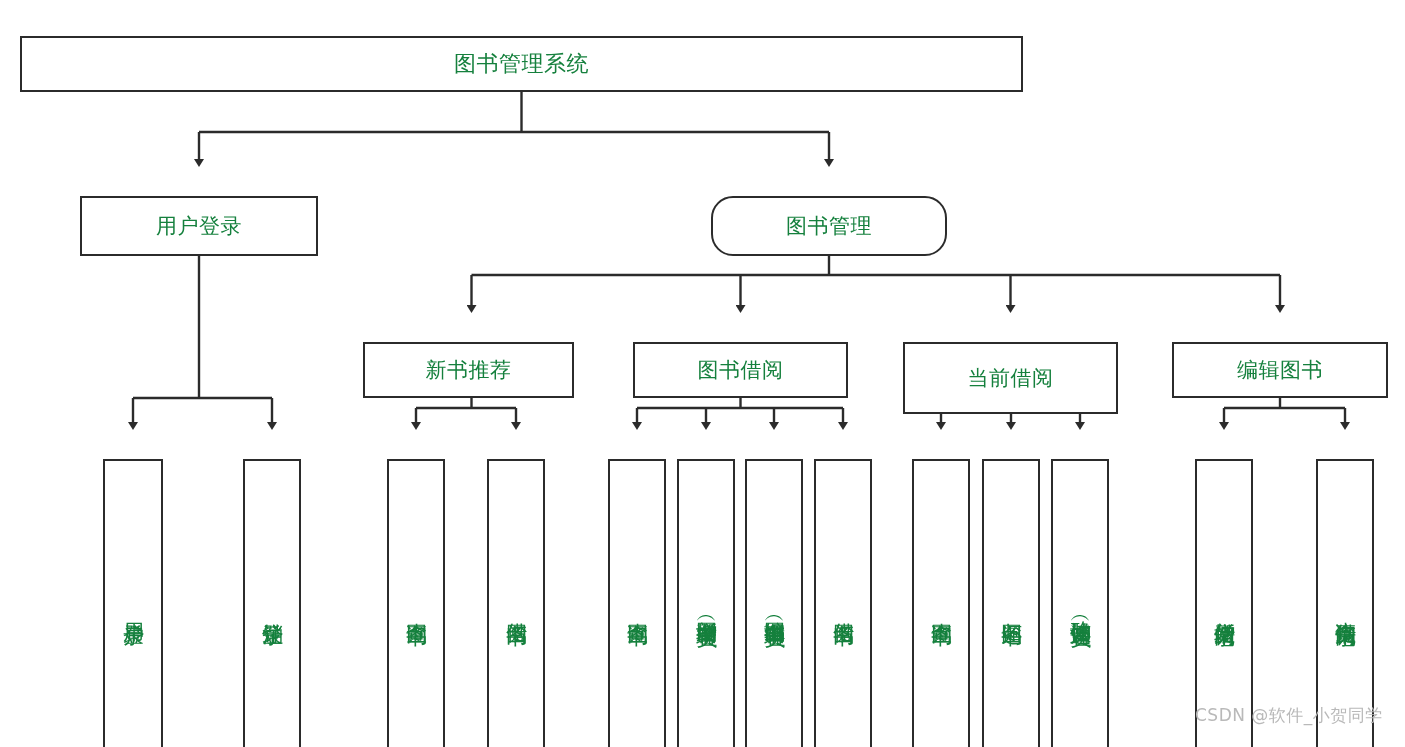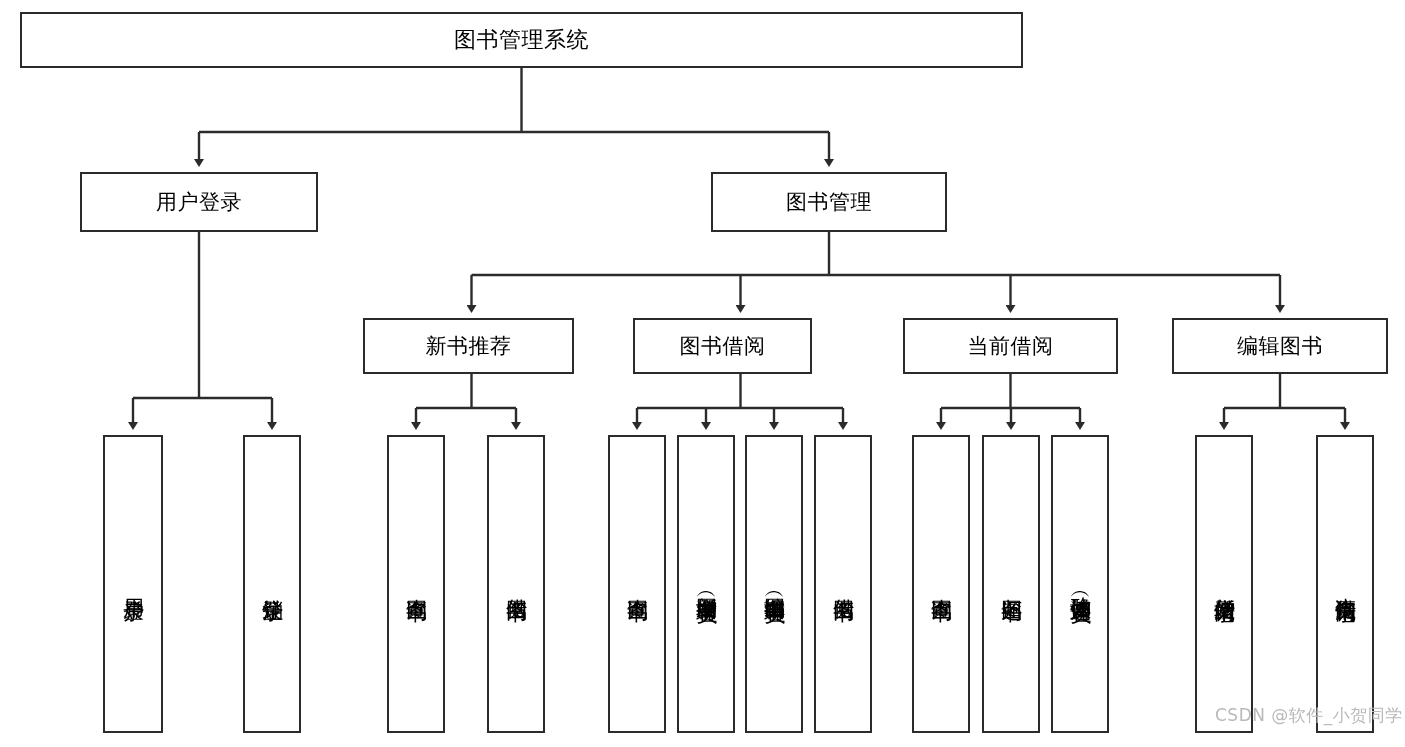--- a/index.html
+++ b/index.html
@@ -26,21 +26,22 @@
     pointer-events: none;
   }
   .node {
     position: absolute;
     box-sizing: border-box;
     background: #ffffff;
     border: 2px solid #2b2b2b;
     display: flex;
     align-items: center;
     justify-content: center;
-    color: #000000;
+    color: #15803d;
+    margin-top: 24px;
   }
   .node-label {
     display: block;
     text-align: center;
     line-height: 1.18;
     white-space: nowrap;
   }
   .node.horizontal .node-label {
     font-size: 21px;
     letter-spacing: 0.5px;
@@ -119,30 +120,30 @@
       </g>
   </svg>
 
   <div id="nodes-layer">
       <div class="node horizontal root" style="left: 20px; top: 12px; width: 1003px; height: 56px;">
         <span class="node-label">图书管理系统</span>
       </div>
       <div class="node horizontal" style="left: 80px; top: 172px; width: 238px; height: 60px;">
         <span class="node-label">用户登录</span>
       </div>
-      <div class="node horizontal" style="left: 711px; top: 172px; width: 236px; height: 60px;">
+      <div class="node horizontal" style="left: 711px; top: 172px; width: 236px; height: 60px; border-radius: 22px;">
         <span class="node-label">图书管理</span>
       </div>
       <div class="node horizontal" style="left: 363px; top: 318px; width: 211px; height: 56px;">
         <span class="node-label">新书推荐</span>
       </div>
-      <div class="node horizontal" style="left: 633px; top: 318px; width: 179px; height: 56px;">
+      <div class="node horizontal" style="left: 633px; top: 318px; width: 215px; height: 56px;">
         <span class="node-label">图书借阅</span>
       </div>
-      <div class="node horizontal" style="left: 903px; top: 318px; width: 215px; height: 56px;">
+      <div class="node horizontal" style="left: 903px; top: 318px; width: 215px; height: 72px;">
         <span class="node-label">当前借阅</span>
       </div>
       <div class="node horizontal" style="left: 1172px; top: 318px; width: 216px; height: 56px;">
         <span class="node-label">编辑图书</span>
       </div>
       <div class="node vertical" style="left: 103px; top: 435px; width: 60px; height: 298px;">
         <span class="node-label">用户登录</span>
       </div>
       <div class="node vertical" style="left: 243px; top: 435px; width: 58px; height: 298px;">
         <span class="node-label">注销登录</span>
@@ -175,15 +176,15 @@
         <span class="node-label">确认归还（管理员）</span>
       </div>
       <div class="node vertical" style="left: 1195px; top: 435px; width: 58px; height: 298px;">
         <span class="node-label">新增借阅记录</span>
       </div>
       <div class="node vertical" style="left: 1316px; top: 435px; width: 58px; height: 298px;">
         <span class="node-label">查询借阅记录</span>
       </div>
     </div>
 
-  <div class="watermark" style="left: 1195px; top: 704px; padding-left: 20px;">CSDN @软件_小贺同学</div>
+  <div class="watermark" style="left: 1195px; top: 704px;">CSDN @软件_小贺同学</div>
 
 </div>
 
 </body></html>

